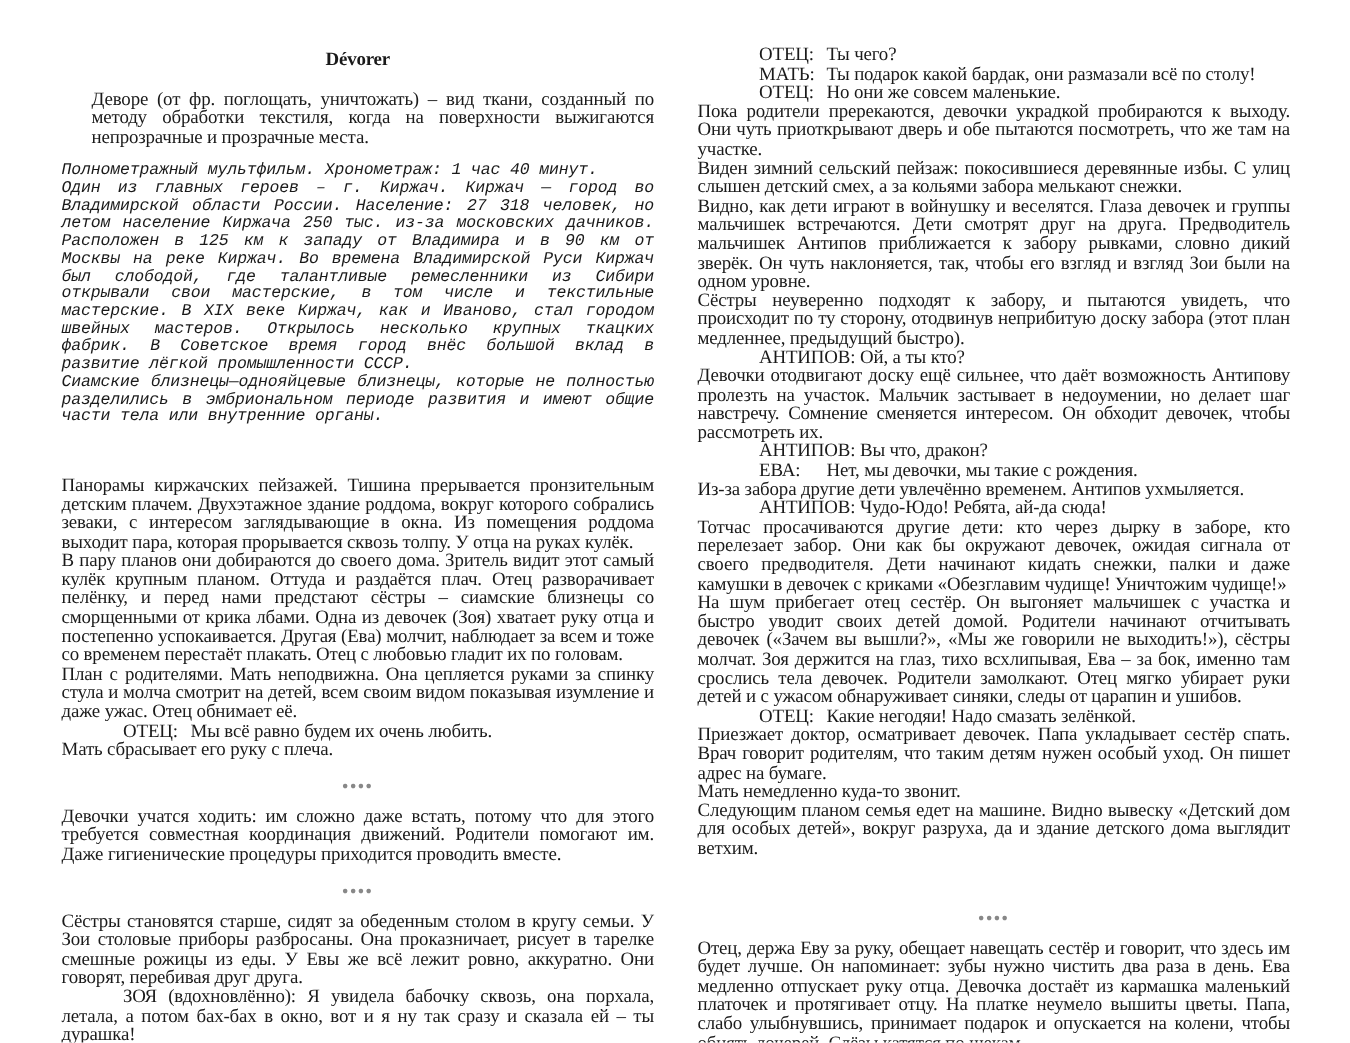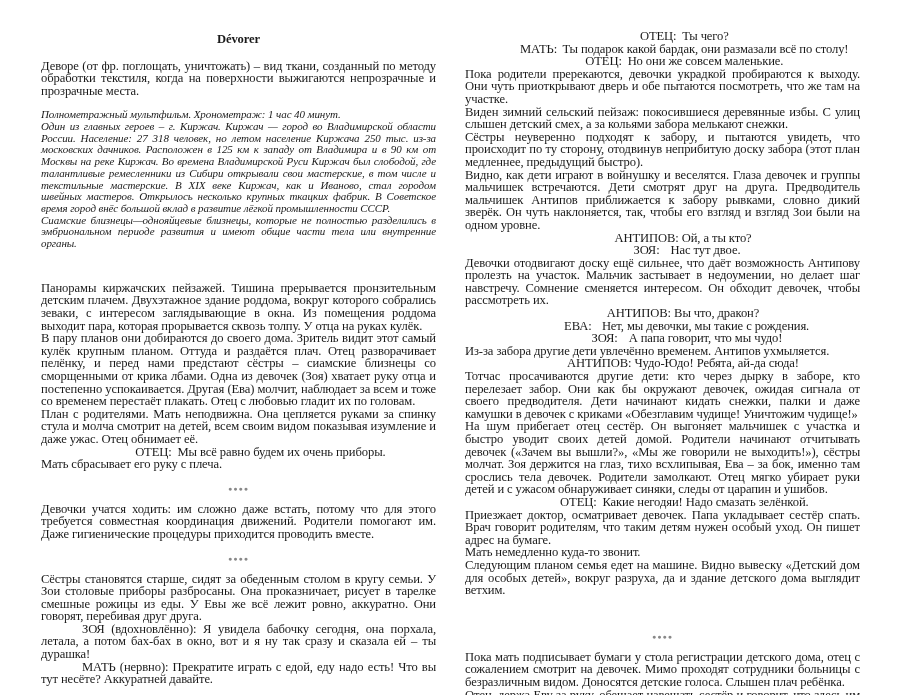--- a/index.html
+++ b/index.html
@@ -20,25 +20,25 @@
     line-height: 12.6px;
     letter-spacing: -0.1px;
   }
   .page-left .col { left: 41px; width: 395px; }
   .page-right .col { left: 15px; width: 395px; }
   .title {
     text-align: center; font-weight: bold; font-size: 12.6px;
     margin: 0; padding: 0;
   }
   p { margin: 0; text-align: justify; }
-  .intro { margin-top: 14px; }
+  .intro { margin-top: 14px; margin-left: 20px; }
   .notes { font-style: italic; font-size: 11px; line-height: 11.7px; margin-top: 12px; }
-  .notes p { text-align: justify; }
+  .notes p { text-align: justify; font-family: Liberation Mono, monospace; }
   .block { margin-top: 32px; }
-  .dlg { padding-left: 41px; text-align: center; }
+  .dlg { padding-left: 41px; text-align: left; }
   .dlg .speaker { display: inline-block; min-width: 42px; }
   .dlg-inline { text-indent: 41px; text-align: justify; }
   .sep {
     text-align: center; color: #888; font-size: 7px; letter-spacing: 1px;
     line-height: 12px; margin: 12px 0 8px 0;
   }
 </style>
 </head>
 <body>
 
@@ -52,31 +52,31 @@
       <p>Один из главных героев – г. Киржач. Киржач — город во Владимирской области России. Население: 27 318 человек, но летом население Киржача 250 тыс. из-за московских дачников. Расположен в 125 км к западу от Владимира и в 90 км от Москвы на реке Киржач. Во времена Владимирской Руси Киржач был слободой, где талантливые ремесленники из Сибири открывали свои мастерские, в том числе и текстильные мастерские. В XIX веке Киржач, как и Иваново, стал городом швейных мастеров. Открылось несколько крупных ткацких фабрик. В Советское время город внёс большой вклад в развитие лёгкой промышленности СССР.</p>
       <p>Сиамские близнецы—однояйцевые близнецы, которые не полностью разделились в эмбриональном периоде развития и имеют общие части тела или внутренние органы.</p>
     </div>
 
     <div class="block">
       <p>Панорамы киржачских пейзажей. Тишина прерывается пронзительным детским плачем. Двухэтажное здание роддома, вокруг которого собрались зеваки, с интересом заглядывающие в окна. Из помещения роддома выходит пара, которая прорывается сквозь толпу. У отца на руках кулёк.</p>
       <p>В пару планов они добираются до своего дома. Зритель видит этот самый кулёк крупным планом. Оттуда и раздаётся плач. Отец разворачивает пелёнку, и перед нами предстают сёстры – сиамские близнецы со сморщенными от крика лбами. Одна из девочек (Зоя) хватает руку отца и постепенно успокаивается. Другая (Ева) молчит, наблюдает за всем и тоже со временем перестаёт плакать. Отец с любовью гладит их по головам.</p>
       <p>План с родителями. Мать неподвижна. Она цепляется руками за спинку стула и молча смотрит на детей, всем своим видом показывая изумление и даже ужас. Отец обнимает её.</p>
       <p class="dlg">
         <span class="speaker">ОТЕЦ:</span>
-        <span>Мы всё равно будем их очень приборы.</span>
+        <span>Мы всё равно будем их очень любить.</span>
       </p>
       <p>Мать сбрасывает его руку с плеча.</p>
     </div>
 
     <div class="sep">●●●●</div>
     <p>Девочки учатся ходить: им сложно даже встать, потому что для этого требуется совместная координация движений. Родители помогают им. Даже гигиенические процедуры приходится проводить вместе.</p>
 
     <div class="sep">●●●●</div>
     <p>Сёстры становятся старше, сидят за обеденным столом в кругу семьи. У Зои столовые приборы разбросаны. Она проказничает, рисует в тарелке смешные рожицы из еды. У Евы же всё лежит ровно, аккуратно. Они говорят, перебивая друг друга.</p>
-    <p class="dlg-inline">ЗОЯ (вдохновлённо): Я увидела бабочку сегодня, она порхала, летала, а потом бах-бах в окно, вот и я ну так сразу и сказала ей – ты дурашка!</p>
+    <p class="dlg-inline">ЗОЯ (вдохновлённо): Я увидела бабочку сквозь, она порхала, летала, а потом бах-бах в окно, вот и я ну так сразу и сказала ей – ты дурашка!</p>
     <p class="dlg-inline">МАТЬ (нервно): Прекратите играть с едой, еду надо есть! Что вы тут несёте? Аккуратней давайте.</p>
 
   </div>
 </div>
 
 <div class="page page-right">
   <div class="col" style="top:30px;">
     <p class="dlg">
       <span class="speaker">ОТЕЦ:</span>
       <span>Ты чего?</span>
@@ -85,45 +85,37 @@
       <span class="speaker">МАТЬ:</span>
       <span>Ты подарок какой бардак, они размазали всё по столу!</span>
     </p>
     <p class="dlg">
       <span class="speaker">ОТЕЦ:</span>
       <span>Но они же совсем маленькие.</span>
     </p>
 
     <p>Пока родители пререкаются, девочки украдкой пробираются к выходу. Они чуть приоткрывают дверь и обе пытаются посмотреть, что же там на участке.</p>
     <p>Виден зимний сельский пейзаж: покосившиеся деревянные избы. С улиц слышен детский смех, а за кольями забора мелькают снежки.</p>
+    <p>Видно, как дети играют в войнушку и веселятся. Глаза девочек и группы мальчишек встречаются. Дети смотрят друг на друга. Предводитель мальчишек Антипов приближается к забору рывками, словно дикий зверёк. Он чуть наклоняется, так, чтобы его взгляд и взгляд Зои были на одном уровне.</p>
     <p>Сёстры неуверенно подходят к забору, и пытаются увидеть, что происходит по ту сторону, отодвинув неприбитую доску забора (этот план медленнее, предыдущий быстро).</p>
-    <p>Видно, как дети играют в войнушку и веселятся. Глаза девочек и группы мальчишек встречаются. Дети смотрят друг на друга. Предводитель мальчишек Антипов приближается к забору рывками, словно дикий зверёк. Он чуть наклоняется, так, чтобы его взгляд и взгляд Зои были на одном уровне.</p>
 
     <p class="dlg">
       <span>АНТИПОВ:</span>
       <span>Ой, а ты кто?</span>
-    </p>
-    <p class="dlg">
-      <span class="speaker">ЗОЯ:</span>
-      <span>Нас тут двое.</span>
     </p>
 
     <p>Девочки отодвигают доску ещё сильнее, что даёт возможность Антипову пролезть на участок. Мальчик застывает в недоумении, но делает шаг навстречу. Сомнение сменяется интересом. Он обходит девочек, чтобы рассмотреть их.</p>
 
     <p class="dlg">
       <span>АНТИПОВ:</span>
       <span>Вы что, дракон?</span>
     </p>
     <p class="dlg">
       <span class="speaker">ЕВА:</span>
       <span>Нет, мы девочки, мы такие с рождения.</span>
-    </p>
-    <p class="dlg">
-      <span class="speaker">ЗОЯ:</span>
-      <span>А папа говорит, что мы чудо!</span>
     </p>
 
     <p>Из-за забора другие дети увлечённо временем. Антипов ухмыляется.</p>
 
     <p class="dlg">
       <span>АНТИПОВ:</span>
       <span>Чудо-Юдо! Ребята, ай-да сюда!</span>
     </p>
 
     <p>Тотчас просачиваются другие дети: кто через дырку в заборе, кто перелезает забор. Они как бы окружают девочек, ожидая сигнала от своего предводителя. Дети начинают кидать снежки, палки и даже камушки в девочек с криками «Обезглавим чудище! Уничтожим чудище!»</p>
@@ -133,16 +125,15 @@
       <span class="speaker">ОТЕЦ:</span>
       <span>Какие негодяи! Надо смазать зелёнкой.</span>
     </p>
 
     <p>Приезжает доктор, осматривает девочек. Папа укладывает сестёр спать. Врач говорит родителям, что таким детям нужен особый уход. Он пишет адрес на бумаге.</p>
     <p>Мать немедленно куда-то звонит.</p>
     <p>Следующим планом семья едет на машине. Видно вывеску «Детский дом для особых детей», вокруг разруха, да и здание детского дома выглядит ветхим.</p>
 
     <div class="sep" style="margin-top:34px;">●●●●</div>
 
-    <p>Пока мать подписывает бумаги у стола регистрации детского дома, отец с сожалением смотрит на девочек. Мимо проходят сотрудники больницы с безразличным видом. Доносятся детские голоса. Слышен плач ребёнка.</p>
     <p>Отец, держа Еву за руку, обещает навещать сестёр и говорит, что здесь им будет лучше. Он напоминает: зубы нужно чистить два раза в день. Ева медленно отпускает руку отца. Девочка достаёт из кармашка маленький платочек и протягивает отцу. На платке неумело вышиты цветы. Папа, слабо улыбнувшись, принимает подарок и опускается на колени, чтобы обнять дочерей. Слёзы катятся по щекам</p>
   </div>
 </div>
 
 </body></html>

